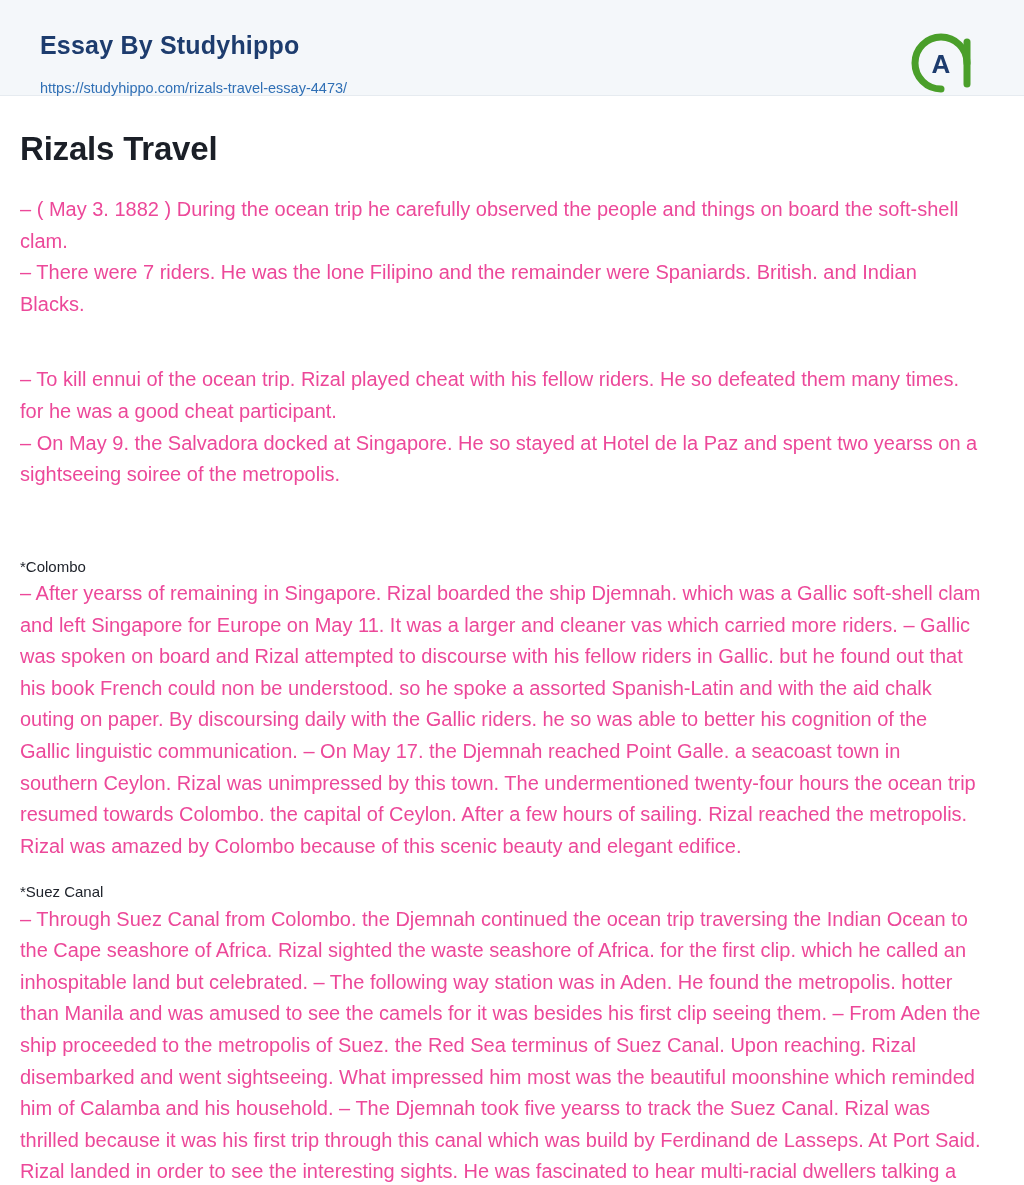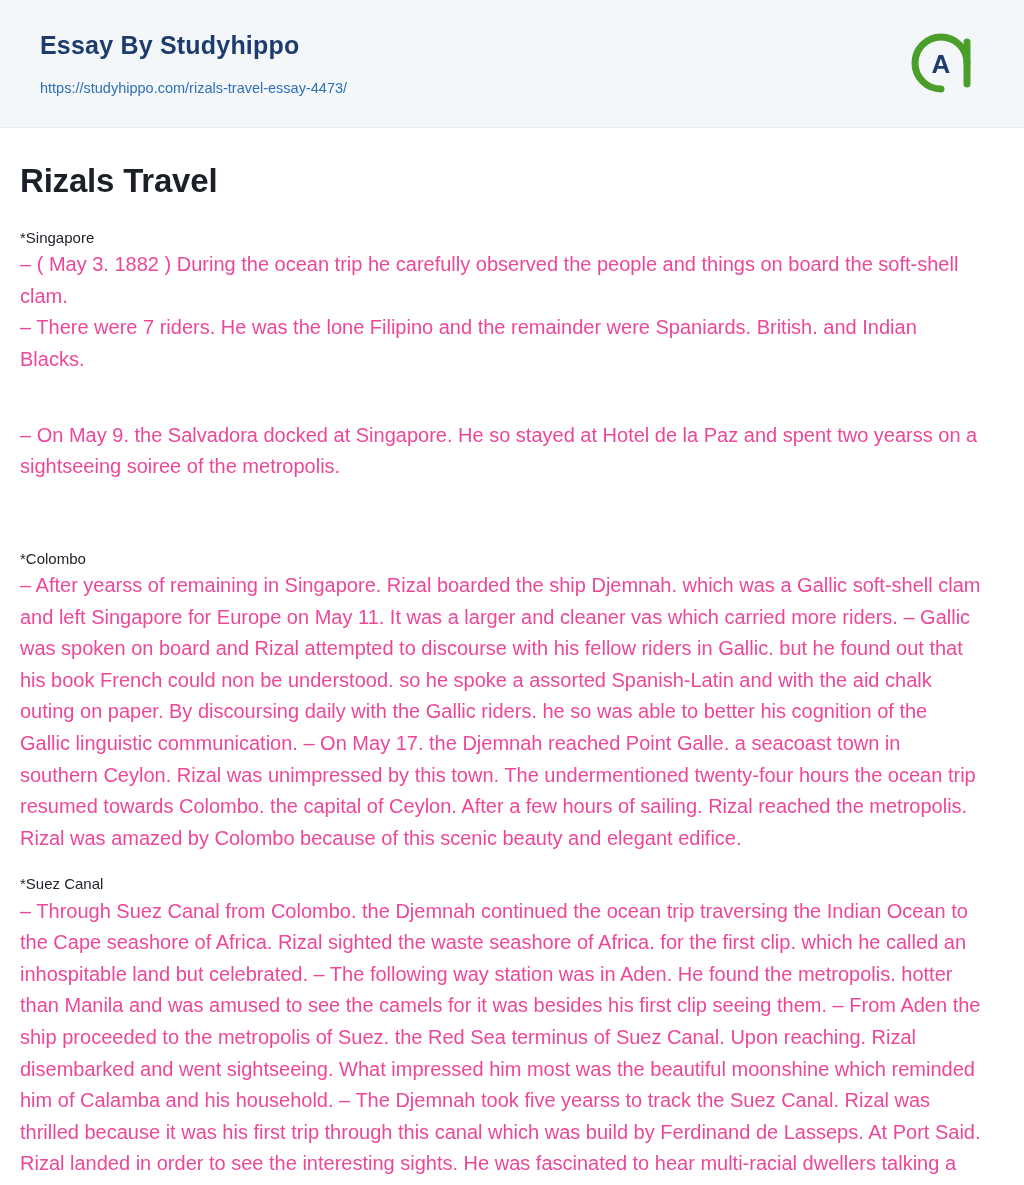--- a/index.html
+++ b/index.html
@@ -13,21 +13,21 @@
     font-family: "Liberation Sans", sans-serif;
     color: #20242c;
   }
   .page {
     width: 1024px;
     position: relative;
   }
   
   .header {
     background: #f4f7fa;
-    height: 128px;
+    height: 96px;
     box-sizing: border-box;
     padding: 30px 40px 0 40px;
     position: relative;
     border-bottom: 1px solid #e6ebf0;
   }
   .brand {
     font-size: 25px;
     font-weight: bold;
     color: #1d3c6e;
     letter-spacing: 0.2px;
@@ -93,24 +93,24 @@
         <path d="M67 20 L67 62" fill="none" stroke="#4a9f2a" stroke-width="7" stroke-linecap="round"></path>
         <text x="41" y="51" font-family="'Liberation Sans', sans-serif" font-size="26" font-weight="bold" fill="#1d3c6e" text-anchor="middle">A</text>
       </svg>
     </span>
   </div>
 
   <div class="content">
     <h1 class="doc-title">Rizals Travel</h1>
 
     <div class="section">
-      <div class="section-heading">*Singapore</div>
       <p class="para">– ( May 3. 1882 ) During the ocean trip he carefully observed the people and things on board the soft-shell clam.</p>
       <p class="para">– There were 7 riders. He was the lone Filipino and the remainder were Spaniards. British. and Indian Blacks.</p>
       <div class="gap-lg"></div>
+      <p class="para">– To kill ennui of the ocean trip. Rizal played cheat with his fellow riders. He so defeated them many times. for he was a good cheat participant.</p>
       <p class="para">– On May 9. the Salvadora docked at Singapore. He so stayed at Hotel de la Paz and spent two yearss on a sightseeing soiree of the metropolis.</p>
     </div>
 
     <div class="gap-xl"></div>
 
     <div class="section">
       <div class="section-heading">*Colombo</div>
       <p class="para">– After yearss of remaining in Singapore. Rizal boarded the ship Djemnah. which was a Gallic soft-shell clam and left Singapore for Europe on May 11. It was a larger and cleaner vas which carried more riders. – Gallic was spoken on board and Rizal attempted to discourse with his fellow riders in Gallic. but he found out that his book French could non be understood. so he spoke a assorted Spanish-Latin and with the aid chalk outing on paper. By discoursing daily with the Gallic riders. he so was able to better his cognition of the Gallic linguistic communication. – On May 17. the Djemnah reached Point Galle. a seacoast town in southern Ceylon. Rizal was unimpressed by this town. The undermentioned twenty-four hours the ocean trip resumed towards Colombo. the capital of Ceylon. After a few hours of sailing. Rizal reached the metropolis. Rizal was amazed by Colombo because of this scenic beauty and elegant edifice.</p>
     </div>
 

